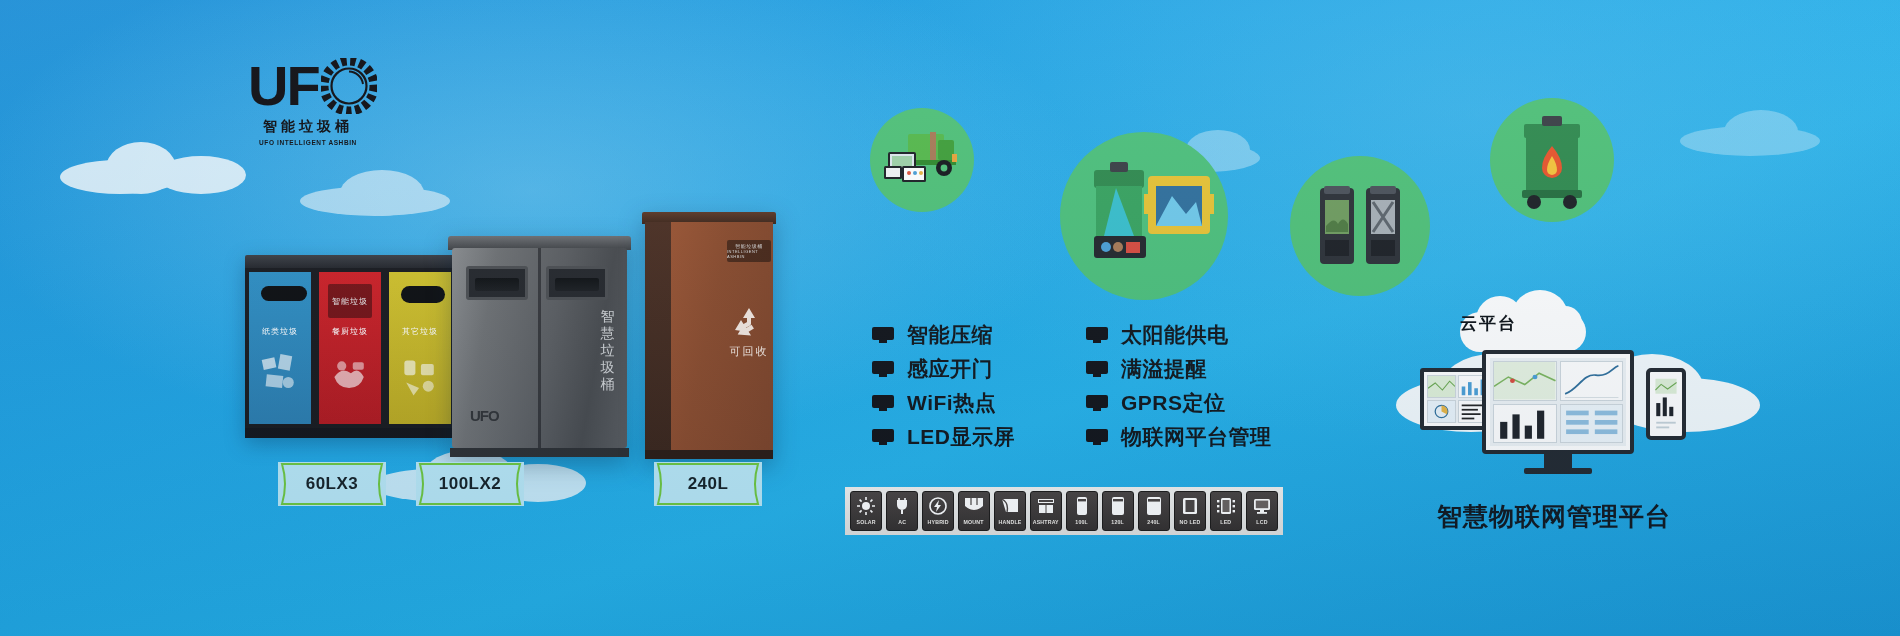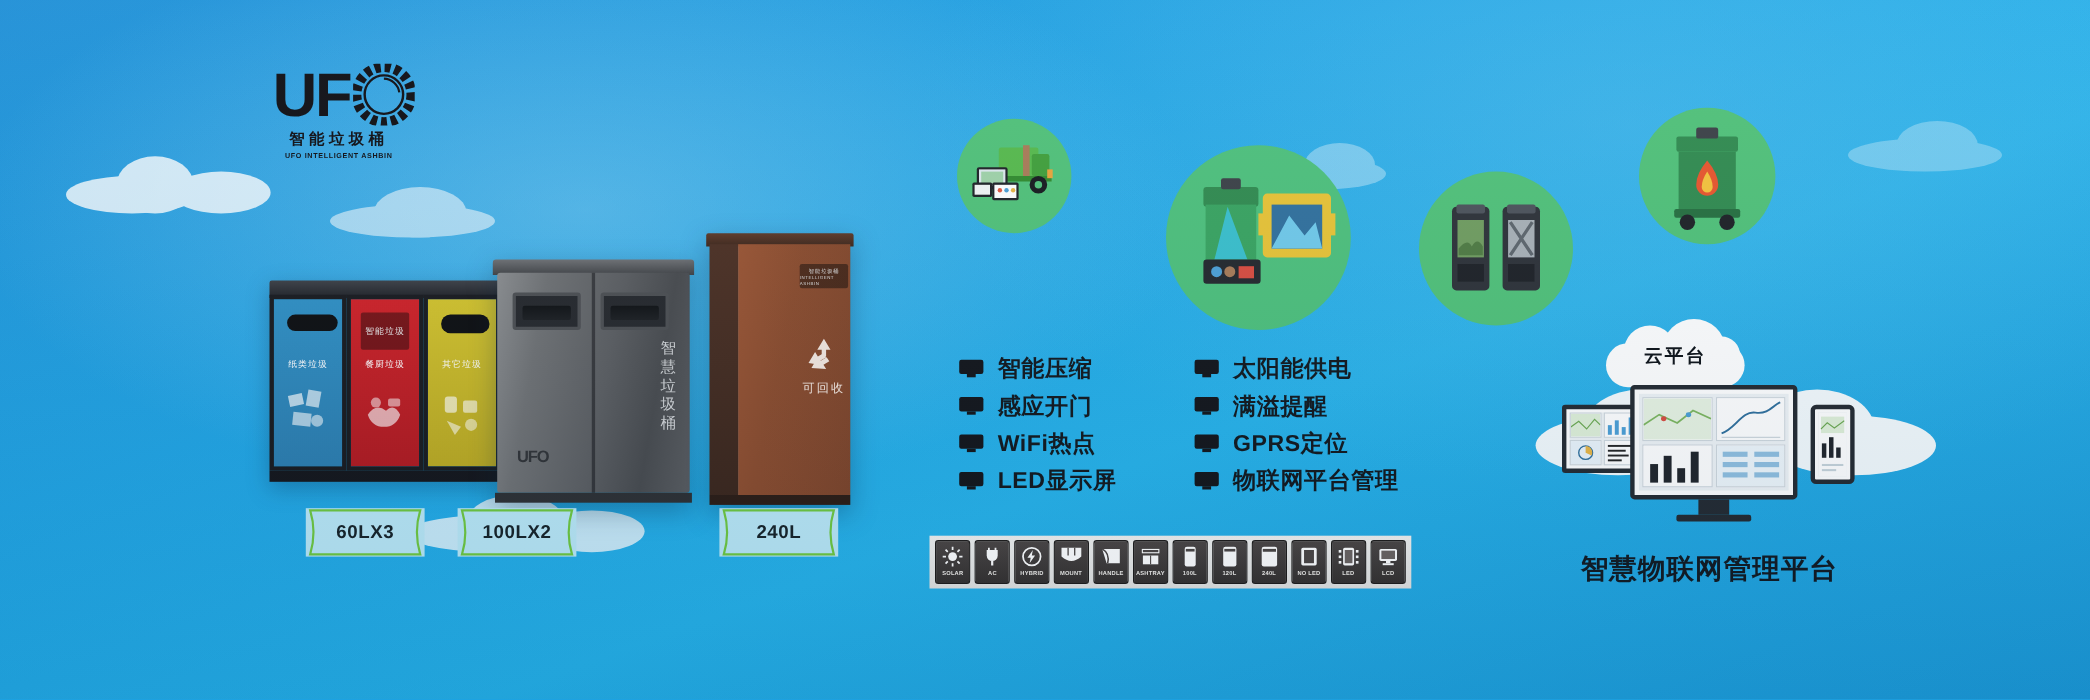--- a/index.html
+++ b/index.html
@@ -100,21 +100,21 @@
   
   .strip{ position:absolute; left:845px; top:487px; width:438px; height:48px; background:linear-gradient(#f2f2f0,#e2e2e0); display:flex; align-items:center; padding:4px 5px; gap:4px; }
   .opt{ width:36px; height:40px; background:linear-gradient(#4a4442,#342f2d); border:1px solid #1c1917; border-radius:3px; display:flex; flex-direction:column; align-items:center; justify-content:flex-start; padding-top:3px; }
   .opt .gl{ width:26px; height:22px; display:flex; align-items:center; justify-content:center; }
   .opt .ol{ font-size:5.5px; color:#f0ede9; font-weight:700; letter-spacing:.2px; margin-top:2px; white-space:nowrap; transform:scale(.95); }
 
   
   .cloudplat{ position:absolute; left:1460px; top:290px; }
   .cbubble{ position:relative; width:126px; height:62px; }
   .cbubble .b{ position:absolute; background:#fff; border-radius:50%; }
-  .cbubble .lab{ position:absolute; left:0; right:0; top:22px; text-align:center; font-size:17px; color:#11181f; font-weight:700; letter-spacing:2px; z-index:3; }
+  .cbubble .lab{ position:absolute; left:0; right:0; top:22px; font-size:17px; color:#11181f; font-weight:700; letter-spacing:2px; z-index:3; }
 
   .devices{ position:absolute; left:1420px; top:350px; width:280px; height:130px; }
   .monitor{ position:absolute; left:62px; top:0; width:152px; height:104px; background:#fff; border:4px solid #22282f; border-radius:4px; padding:4px; }
   .mstand{ position:absolute; left:124px; top:104px; width:28px; height:14px; background:#22282f; }
   .mfoot{ position:absolute; left:104px; top:118px; width:68px; height:6px; background:#22282f; border-radius:2px; }
   .mscreen{ width:100%; height:100%; background:#eef3f6; display:grid; grid-template-columns:1fr 1fr; grid-template-rows:1fr 1fr; gap:3px; padding:3px; }
   .mcell{ background:#fff; border:1px solid #cfd8de; position:relative; overflow:hidden; }
 
   .tablet{ position:absolute; left:0px; top:18px; width:74px; height:62px; background:#fff; border:4px solid #22282f; border-radius:3px; padding:3px; }
   .phone{ position:absolute; left:226px; top:18px; width:40px; height:72px; background:#fff; border:4px solid #22282f; border-radius:5px; padding:3px; }

